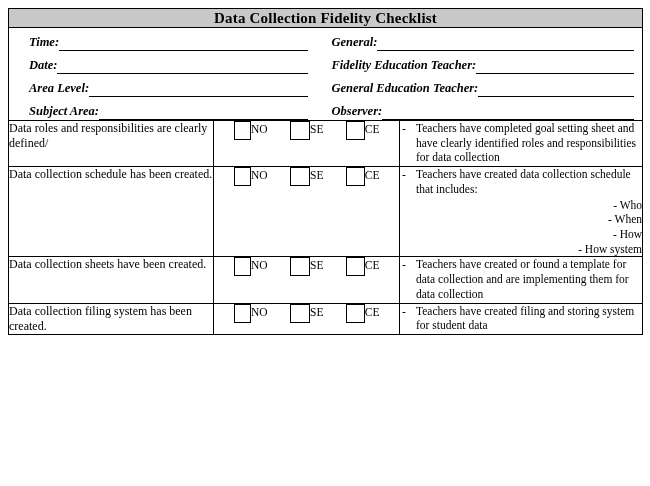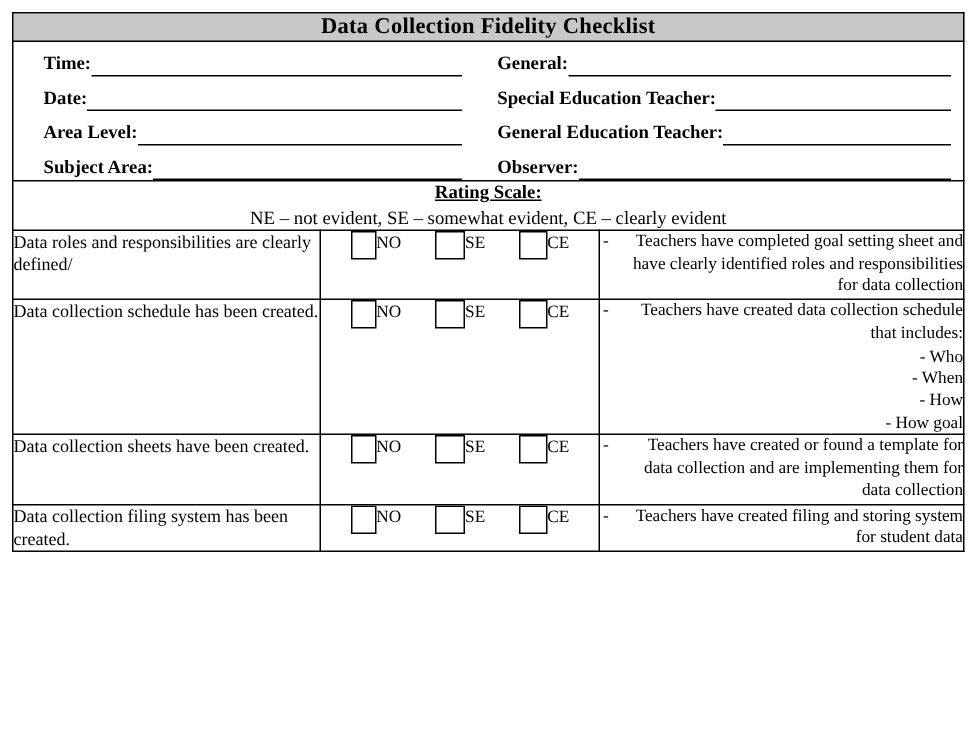--- a/index.html
+++ b/index.html
@@ -60,20 +60,21 @@
   .field-row {
     display: flex;
     align-items: flex-end;
     height: 23px;
     font-size: 12.5px;
   }
   .field-label {
     font-weight: bold;
     white-space: nowrap;
     padding-bottom: 1px;
+    font-style: italic;
   }
   .field-line {
     flex: 1 1 auto;
     border-bottom: 1px solid #000000;
     height: 13px;
     margin-left: 0px;
   }
   .left .field-line { margin-right: 18px; }
   
   .rating-band {
@@ -147,21 +148,20 @@
   }
   .look li .dash {
     width: 16px;
     flex: 0 0 16px;
     text-align: left;
     padding-left: 2px;
     box-sizing: border-box;
   }
   .look li .txt {
     flex: 1 1 auto;
-    text-align: right;
   }
   .look .sub {
     padding-left: 17px;
     line-height: 1.28;
     text-align: right;
   }
 </style>
 </head>
 <body>
 
@@ -201,42 +201,36 @@
               <span class="field-label">Subject Area:</span>
               <span class="field-line"></span>
             </div>
           </div>
           <div class="info-col right">
             <div class="field-row">
               <span class="field-label">General:</span>
               <span class="field-line"></span>
             </div>
             <div class="field-row">
-              <span class="field-label">Special Education Teacher:</span>
+              <span class="field-label">Fidelity Education Teacher:</span>
               <span class="field-line"></span>
             </div>
             <div class="field-row">
               <span class="field-label">General Education Teacher:</span>
               <span class="field-line"></span>
             </div>
             <div class="field-row">
               <span class="field-label">Observer:</span>
               <span class="field-line"></span>
             </div>
           </div>
         </div>
       </td>
     </tr>
 
-    <tr>
-      <td class="rating-band" colspan="3">
-        <span class="rs-title">Rating Scale:</span>
-        <span class="rs-sub">NE – not evident, SE – somewhat evident, CE – clearly evident</span>
-      </td>
-    </tr>
 
 
     <tr>
       <td class="stmt">Data roles and responsibilities are clearly defined/</td>
       <td class="rate">
         <div class="boxes">
           <div class="box-wrap">
             <span class="chk"></span>
             <span class="chk-label">NO</span>
           </div>
@@ -281,21 +275,21 @@
       <td class="look">
         <ul>
           <li>
             <span class="dash">-</span>
             <span class="txt">Teachers have created data collection schedule that includes:</span>
           </li>
         </ul>
         <div class="sub">- Who</div>
         <div class="sub">- When</div>
         <div class="sub">- How</div>
-        <div class="sub">- How goal</div>
+        <div class="sub">- How system</div>
       </td>
     </tr>
 
     <tr>
       <td class="stmt">Data collection sheets have been created.</td>
       <td class="rate">
         <div class="boxes">
           <div class="box-wrap">
             <span class="chk"></span>
             <span class="chk-label">NO</span>

